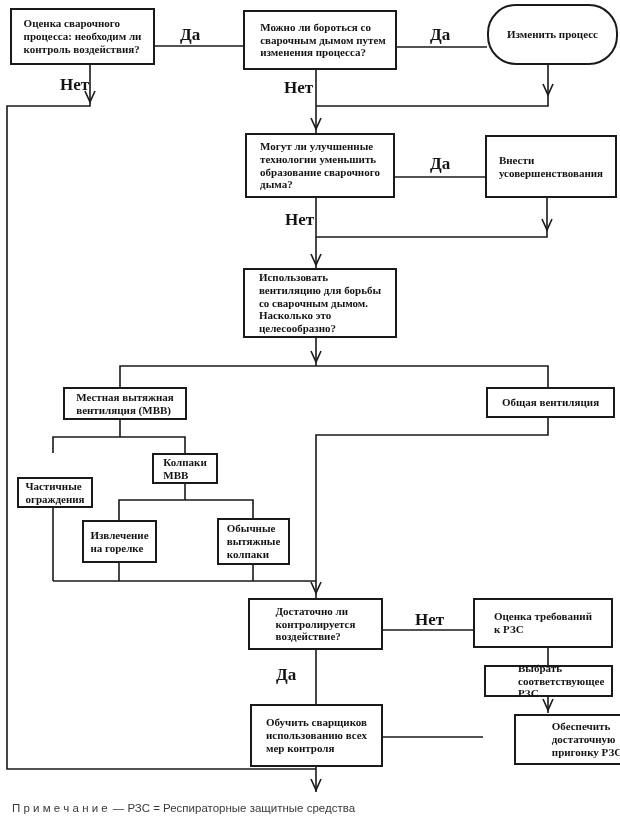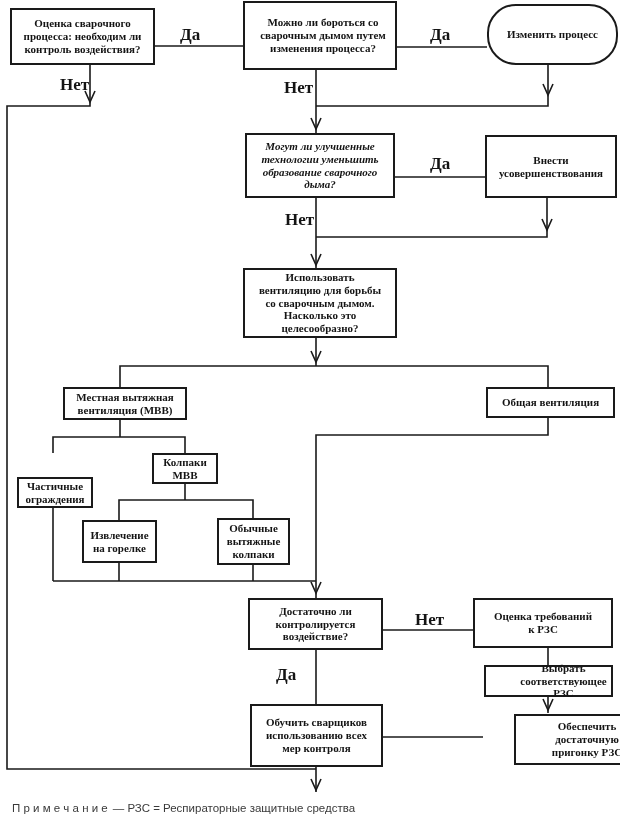--- a/index.html
+++ b/index.html
@@ -17,21 +17,20 @@
     width: 620px; height: 826px;
   }
   .node {
     position: absolute;
     box-sizing: border-box;
     border: 2px solid #1a1a1a;
     background: #ffffff;
     display: flex;
     align-items: center;
     justify-content: center;
-    text-align: center;
     font-weight: bold;
     font-size: 11px;
     line-height: 1.18;
     color: #141414;
     white-space: pre-line;
     padding: 1px 2px;
   }
   .edge-label {
     position: absolute;
     font-weight: bold;
@@ -88,27 +87,27 @@
       <path d="M311 582 L316 593 L321 582"></path>
       <path d="M543 699 L548 710 L553 699"></path>
       <path d="M311 779 L316 790 L321 779"></path>
     </g>
   </svg>
 
   <div class="node" style="left:10px; top:8px; width:145px; height:57px;">Оценка сварочного
 процесса: необходим ли
 контроль воздействия?</div>
 
-  <div class="node" style="left:243px; top:1px; width:154px; height:69px;padding-left:8px;">Можно ли бороться со
+  <div class="node" style="left:243px; top:10px; width:154px; height:60px;padding-left:8px;">Можно ли бороться со
 сварочным дымом путем
 изменения процесса?</div>
 
   <div class="node" style="left:487px; top:4px; width:131px; height:61px;border-radius:29px;">Изменить процесс</div>
 
-  <div class="node" style="left:245px; top:133px; width:150px; height:65px;font-style:italic;">Могут ли улучшенные
+  <div class="node" style="left:245px; top:133px; width:150px; height:65px;">Могут ли улучшенные
 технологии уменьшить
 образование сварочного
 дыма?</div>
 
   <div class="node" style="left:485px; top:135px; width:132px; height:63px;">Внести
 усовершенствования</div>
 
   <div class="node" style="left:243px; top:268px; width:154px; height:70px;">Использовать
 вентиляцию для борьбы
 со сварочным дымом.

